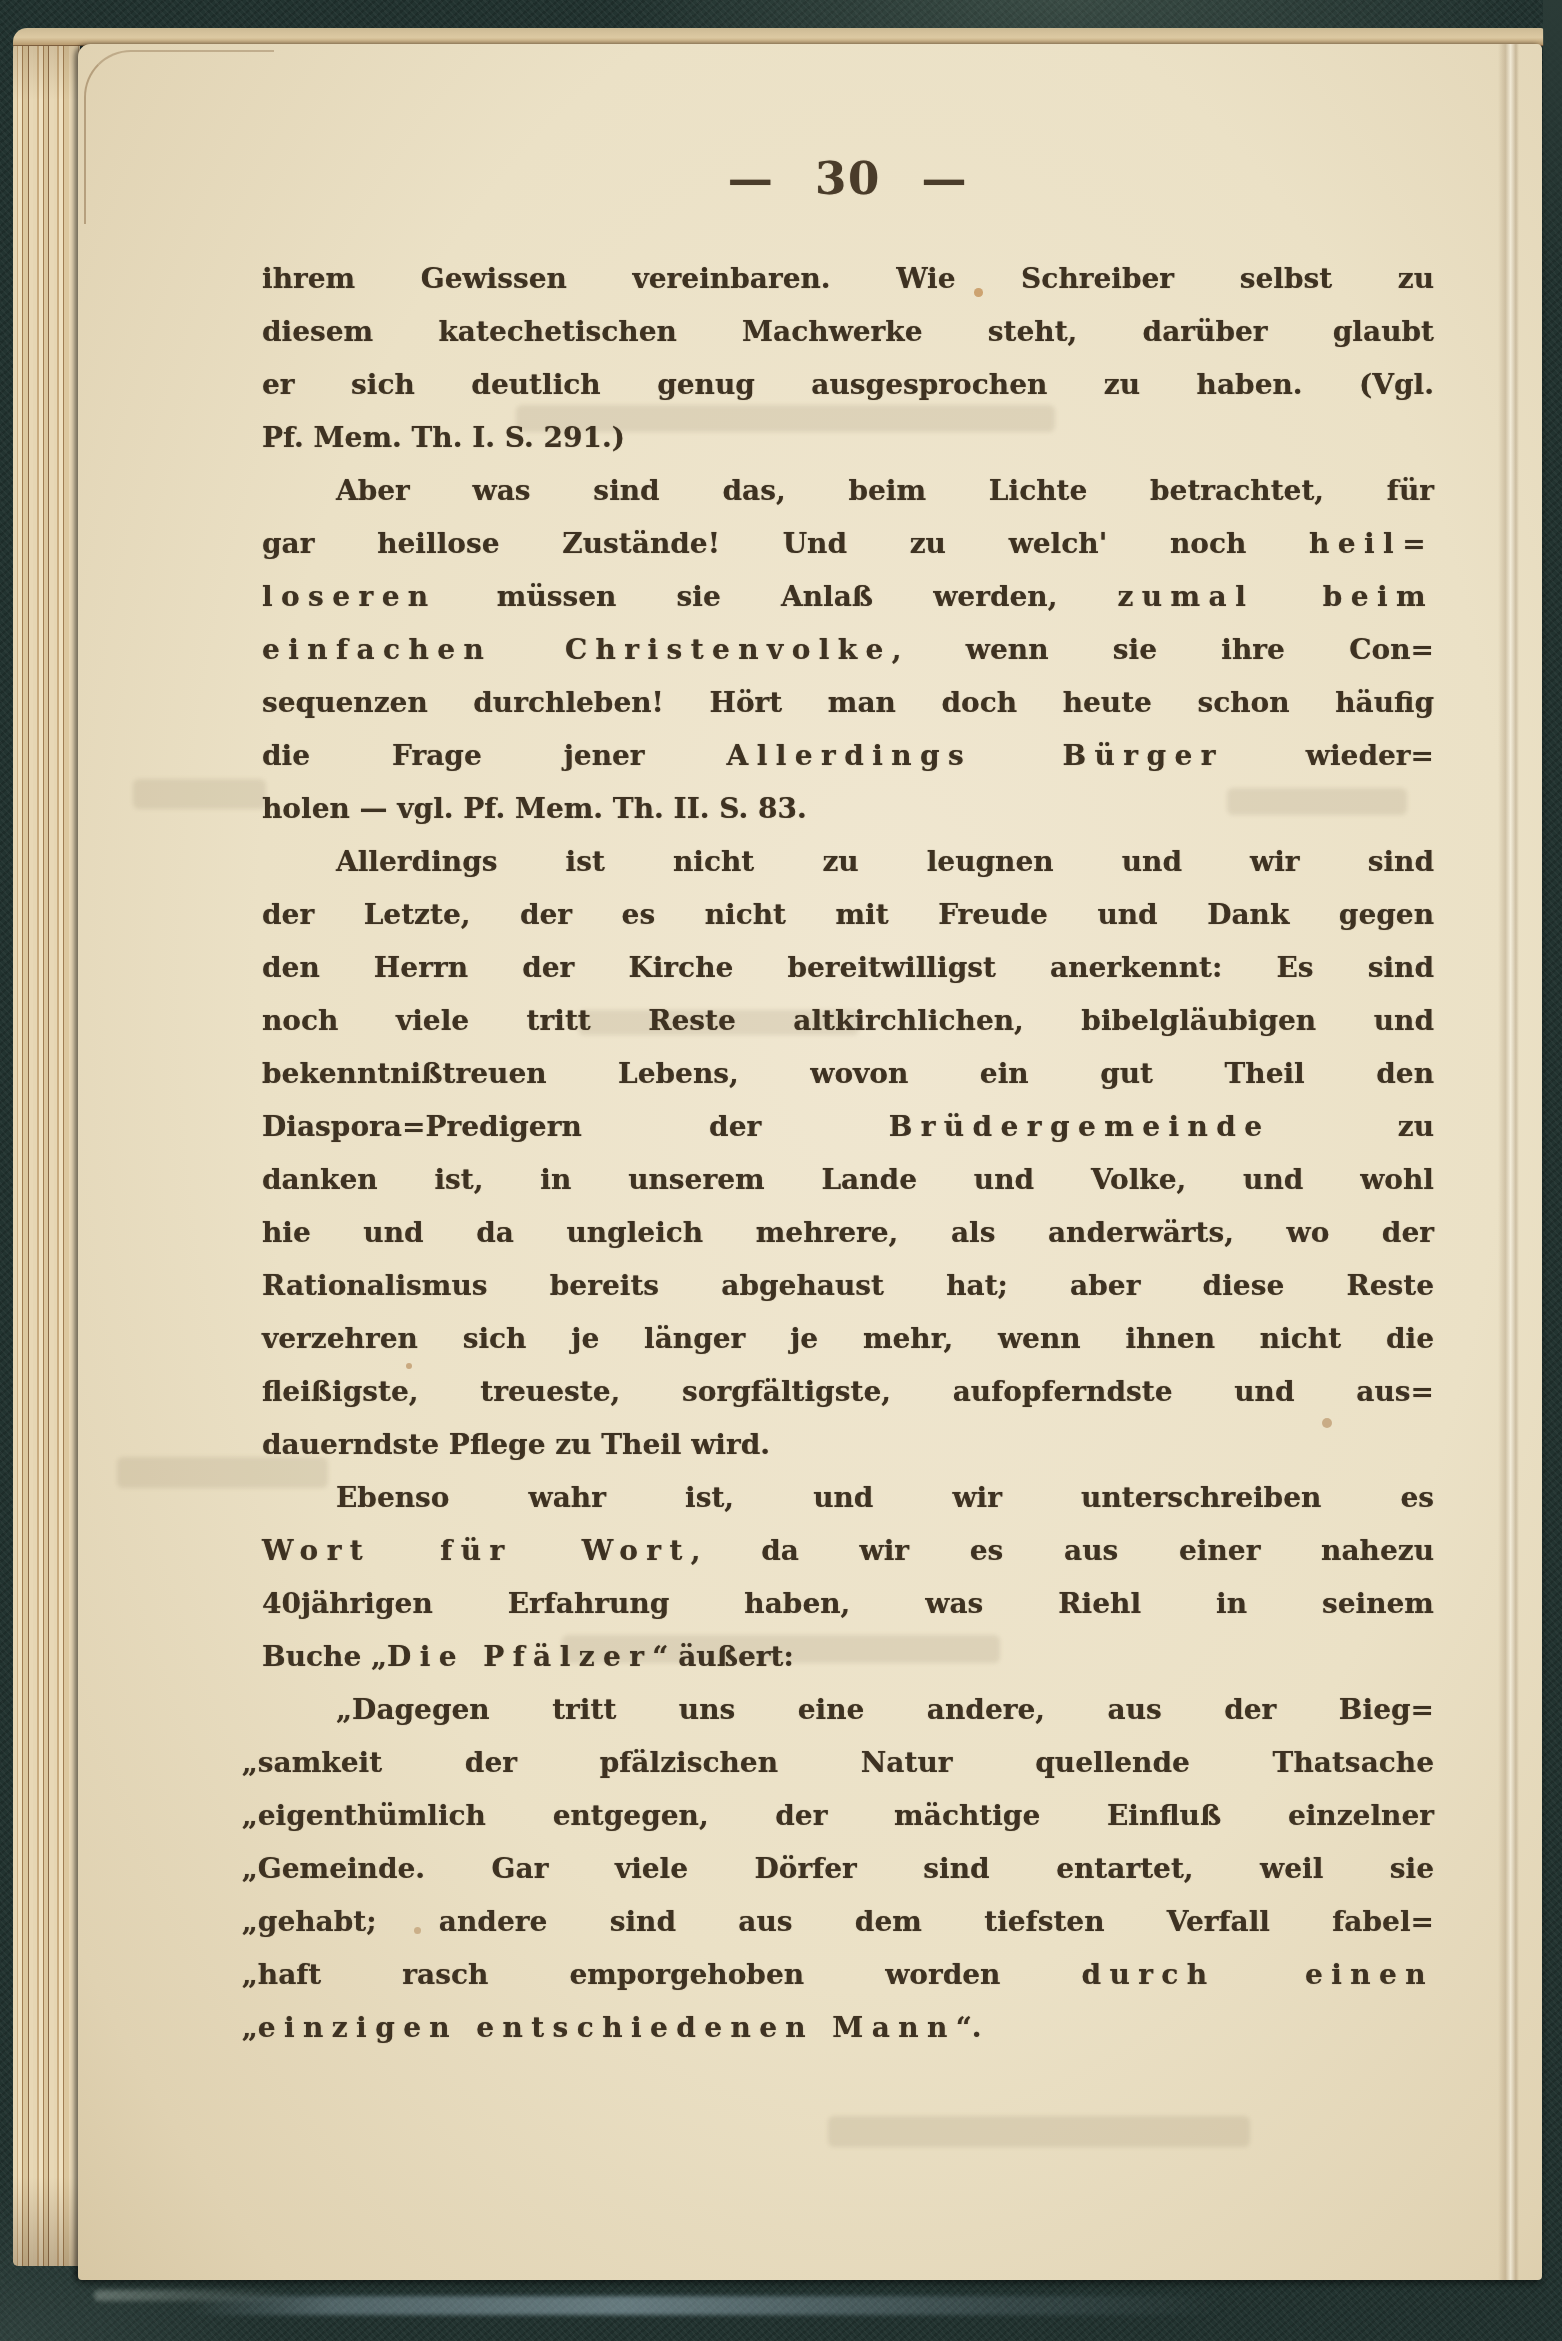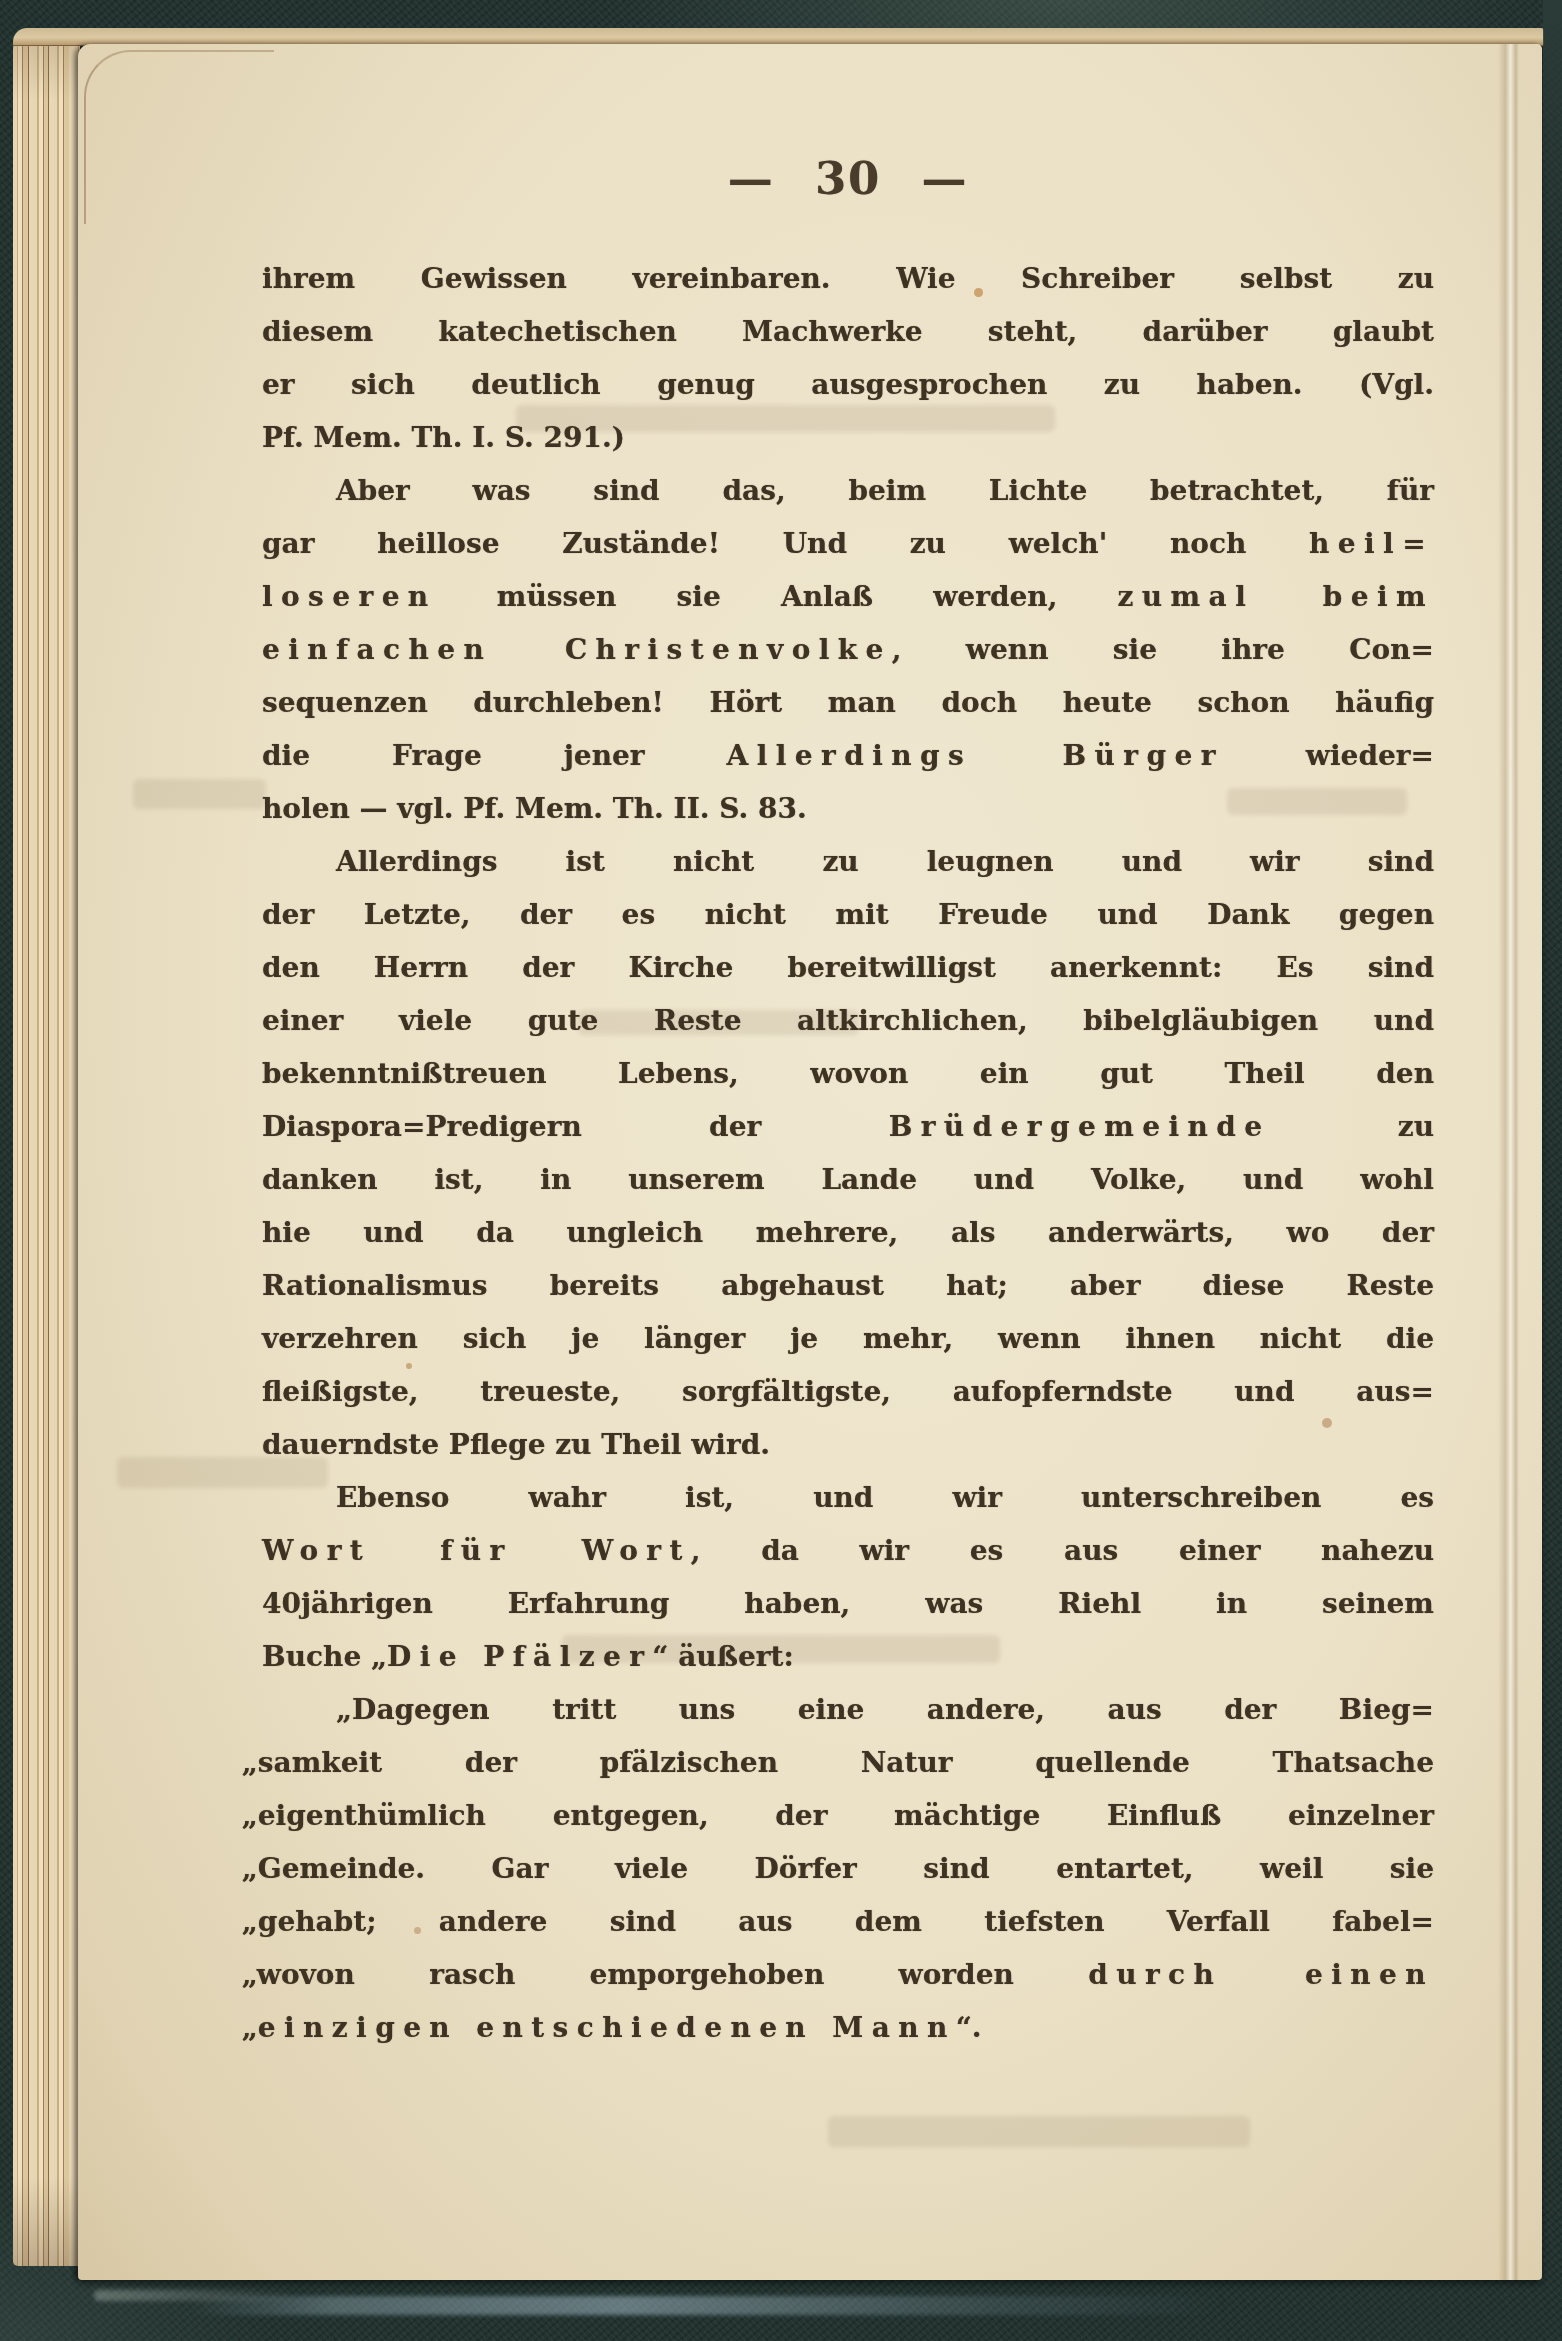--- a/index.html
+++ b/index.html
@@ -129,39 +129,39 @@
         <div class="line j indent"><span>Aber was sind das, beim Lichte betrachtet, für</span></div>
         <div class="line j"><span>gar heillose Zustände! Und zu welch' noch </span><span class="g">heil=</span></div>
         <div class="line j"><span class="g">loseren</span><span> müssen sie Anlaß werden, </span><span class="g">zumal beim</span></div>
         <div class="line j"><span class="g">einfachen Christenvolke</span><span>, wenn sie ihre Con=</span></div>
         <div class="line j"><span>sequenzen durchleben! Hört man doch heute schon häufig</span></div>
         <div class="line j"><span>die Frage jener </span><span class="g">Allerdings Bürger</span><span> wieder=</span></div>
         <div class="line j last"><span>holen — vgl. Pf. Mem. Th. II. S. 83.</span></div>
         <div class="line j indent"><span>Allerdings ist nicht zu leugnen und wir sind</span></div>
         <div class="line j"><span>der Letzte, der es nicht mit Freude und Dank gegen</span></div>
         <div class="line j"><span>den Herrn der Kirche bereitwilligst anerkennt: Es sind</span></div>
-        <div class="line j"><span>einer viele gute Reste altkirchlichen, bibelgläubigen und</span></div>
+        <div class="line j"><span>noch viele tritt Reste altkirchlichen, bibelgläubigen und</span></div>
         <div class="line j"><span>bekenntnißtreuen Lebens, wovon ein gut Theil den</span></div>
         <div class="line j"><span>Diaspora=Predigern der </span><span class="g">Brüdergemeinde</span><span> zu</span></div>
         <div class="line j"><span>danken ist, in unserem Lande und Volke, und wohl</span></div>
         <div class="line j"><span>hie und da ungleich mehrere, als anderwärts, wo der</span></div>
         <div class="line j"><span>Rationalismus bereits abgehaust hat; aber diese Reste</span></div>
         <div class="line j"><span>verzehren sich je länger je mehr, wenn ihnen nicht die</span></div>
         <div class="line j"><span>fleißigste, treueste, sorgfältigste, aufopferndste und aus=</span></div>
         <div class="line j last"><span>dauerndste Pflege zu Theil wird.</span></div>
         <div class="line j indent"><span>Ebenso wahr ist, und wir unterschreiben es</span></div>
         <div class="line j"><span class="g">Wort für Wort</span><span>, da wir es aus einer nahezu</span></div>
         <div class="line j"><span>40jährigen Erfahrung haben, was Riehl in seinem</span></div>
         <div class="line j last"><span>Buche „</span><span class="g">Die Pfälzer</span><span>“ äußert:</span></div>
         <div class="line j indent"><span>„Dagegen tritt uns eine andere, aus der Bieg=</span></div>
         <div class="line j hang"><span>„samkeit der pfälzischen Natur quellende Thatsache</span></div>
         <div class="line j hang"><span>„eigenthümlich entgegen, der mächtige Einfluß einzelner</span></div>
         <div class="line j hang"><span>„Gemeinde.  Gar viele Dörfer sind entartet, weil sie</span></div>
         <div class="line j hang"><span>„gehabt; andere sind aus dem tiefsten Verfall fabel=</span></div>
-        <div class="line j hang"><span>„wovon rasch emporgehoben worden </span><span class="g">durch einen</span></div>
+        <div class="line j hang"><span>„haft rasch emporgehoben worden </span><span class="g">durch einen</span></div>
         <div class="line j last hang"><span>„</span><span class="g">einzigen entschiedenen Mann</span><span>“.</span></div>
       </div>
   </div>
 
   <div class="right-cover-sliver"></div>
   <div class="cover-streak"></div>
   <div class="cover-streak2"></div>
 
 </div>
 

